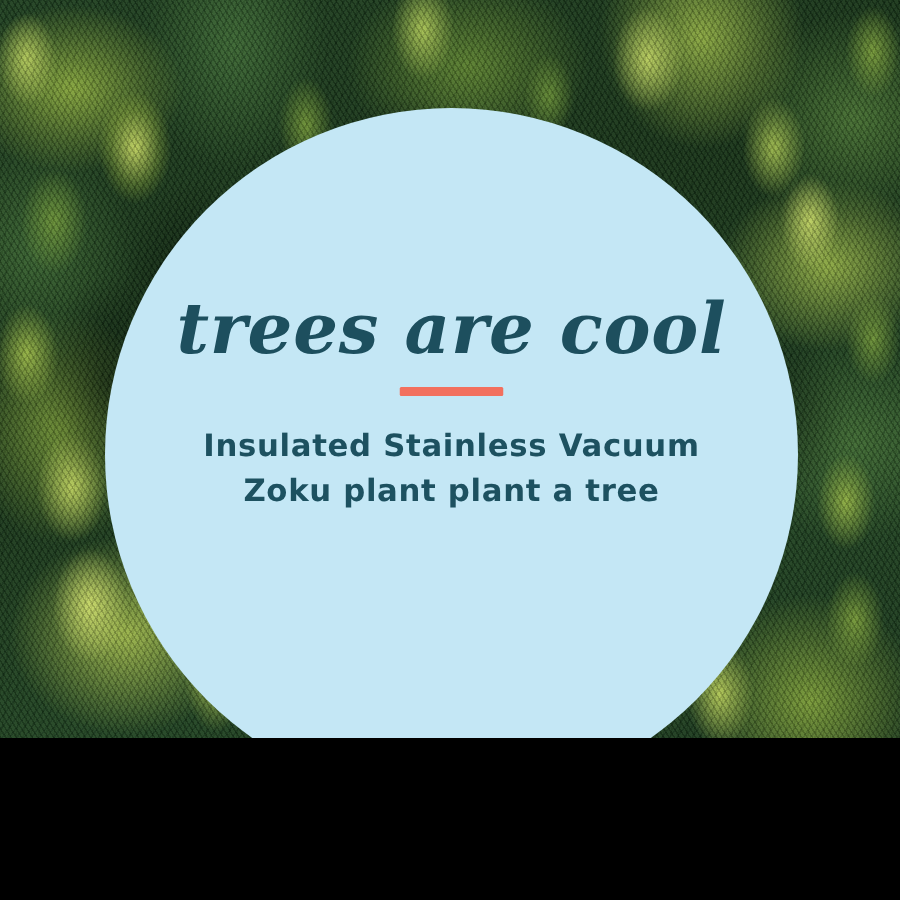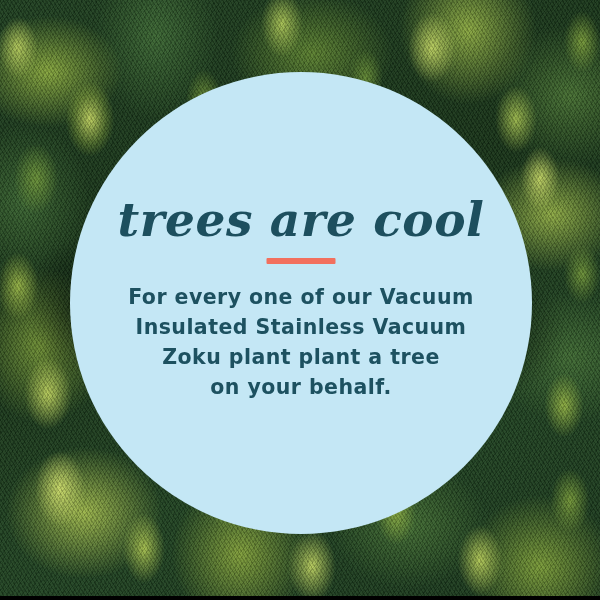--- a/index.html
+++ b/index.html
@@ -4,21 +4,21 @@
 <style>
   html, body {
     margin: 0;
     padding: 0;
     background: #000;
   }
 
   #poster {
     position: relative;
     width: 600px;
-    height: 596px;
+    height: 492px;
     overflow: hidden;
     font-family: "DejaVu Sans", sans-serif;
     background-color: #0d2a12;
   }
 
   
   .forest-base {
     position: absolute;
     inset: 0;
     background-color: #16331a;
@@ -161,20 +161,18 @@
   <div class="forest-shadows"></div>
   <div class="forest-needles"></div>
 
   <div class="disc">
 
     <h1 class="headline">trees are cool</h1>
 
     <div class="divider"></div>
 
     <div class="body-copy">
-      <span class="line">For every one of our Vacuum</span>
       <span class="line">Insulated Stainless Vacuum</span>
       <span class="line">Zoku plant plant a tree</span>
-      <span class="line">on your behalf.</span>
     </div>
 
   </div>
 </div>
 
 </body></html>

